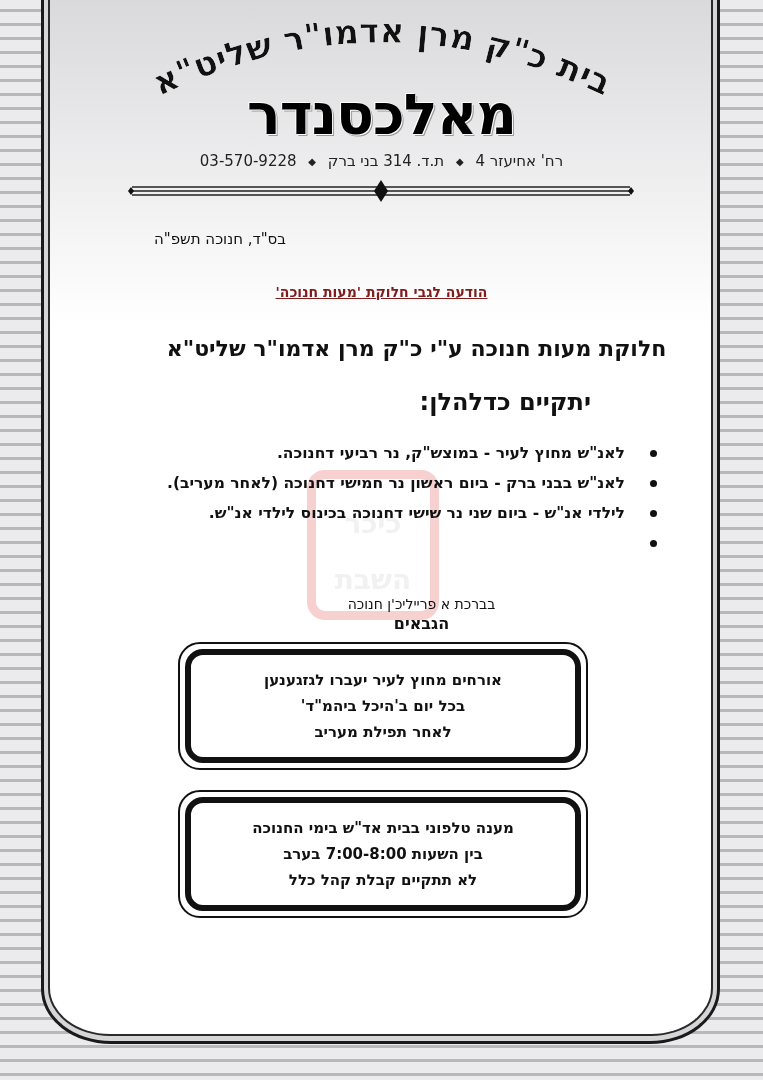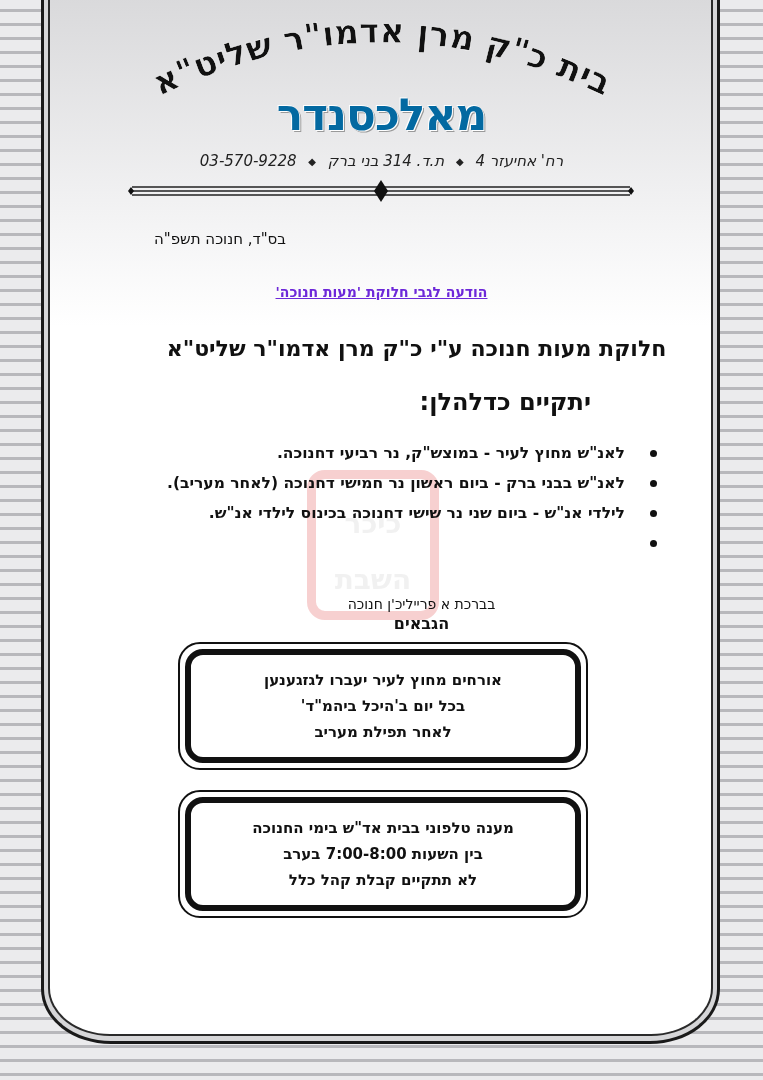--- a/index.html
+++ b/index.html
@@ -72,36 +72,35 @@
       font-weight: bold;
     }
     .header-title {
       position: absolute;
       left: 0;
       right: 0;
       top: 90px;
       text-align: center;
       font-family: "DejaVu Sans", sans-serif;
       font-weight: 900;
-      font-size: 44px;
-      color: #0369a1;
+      font-size: 56px;
+      color: #000000;
       letter-spacing: -1px;
       text-shadow: 1px 1px 0 #fff, -1px -1px 0 #fff, 2px 2px 0 #9a9a9a;
       line-height: 50px;
     }
     .address {
       position: absolute;
       left: 0;
       right: 0;
       top: 152px;
       text-align: center;
       font-size: 15px;
       color: #222;
       line-height: 18px;
-      font-style: italic;
     }
     .address .sep {
       display: inline-block;
       margin: 0 7px;
       font-size: 10px;
       vertical-align: middle;
     }
     .divider {
       position: absolute;
       left: 74px;
@@ -118,21 +117,21 @@
     }
     .notice-title {
       position: absolute;
       left: 0;
       right: 0;
       top: 284px;
       text-align: center;
       font-size: 14px;
       font-weight: bold;
       text-decoration: underline;
-      color: #6d28d9;
+      color: #7f1d1d;
     }
     .headline {
       position: absolute;
       left: 0;
       right: 0;
       text-align: right;
       font-weight: bold;
       color: #111;
     }
     .headline.l1 { top: 336px; font-size: 22px; left: 70px; right: 0; text-align: center; }

